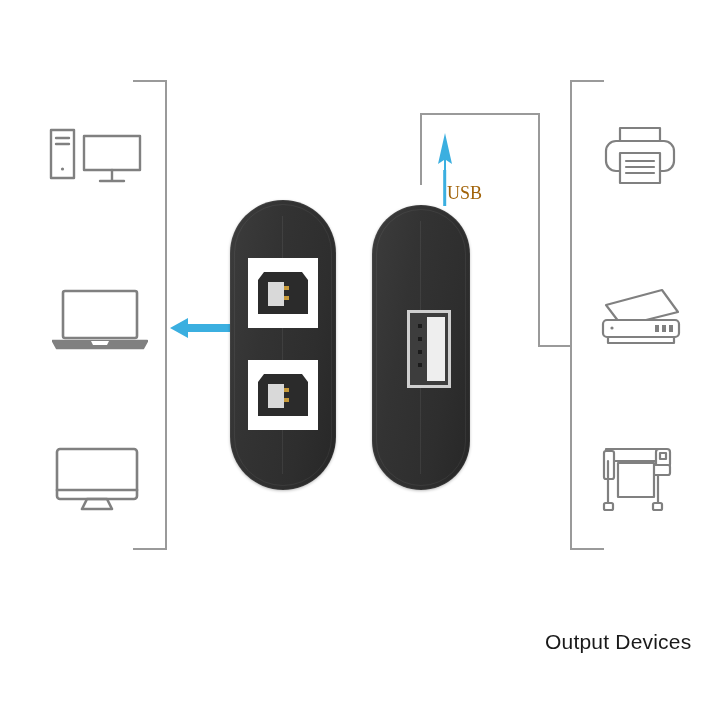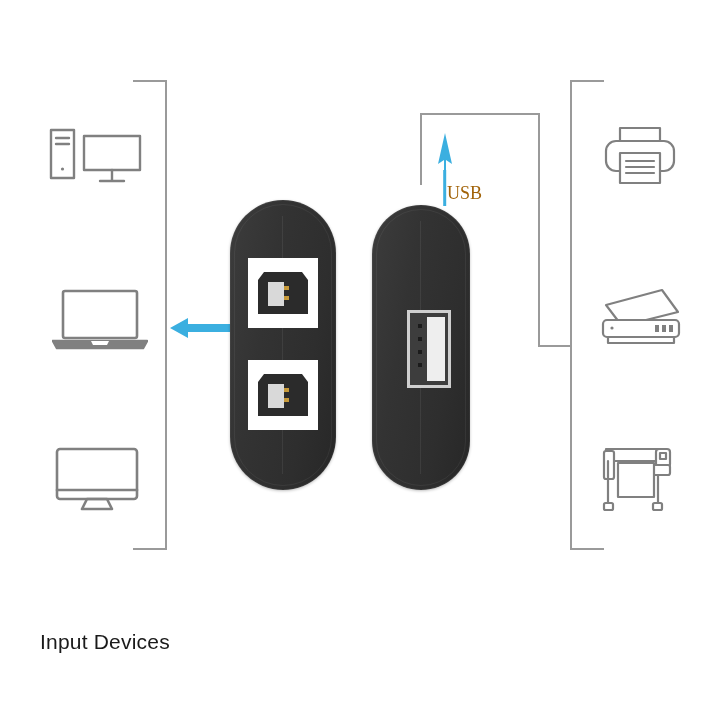--- a/index.html
+++ b/index.html
@@ -191,15 +191,15 @@
     <rect x="56" y="6" width="14" height="18" rx="3" fill="#ffffff"></rect>
     <rect x="60" y="10" width="6" height="6"></rect>
     <rect x="52" y="22" width="18" height="10" rx="2" fill="#ffffff"></rect>
     <rect x="18" y="20" width="36" height="34" fill="#ffffff"></rect>
     <line x1="8" y1="18" x2="8" y2="60"></line>
     <line x1="58" y1="32" x2="58" y2="60"></line>
     <rect x="4" y="60" width="9" height="7" rx="1.5"></rect>
     <rect x="53" y="60" width="9" height="7" rx="1.5"></rect>
   </svg>
 
-  <div class="group-label" style="left:40px; top:630px;">Input Devices</div>
+  <div class="group-label" style="left:545px; top:630px;">Output Devices</div>
 
 </div>
 
 </body></html>

